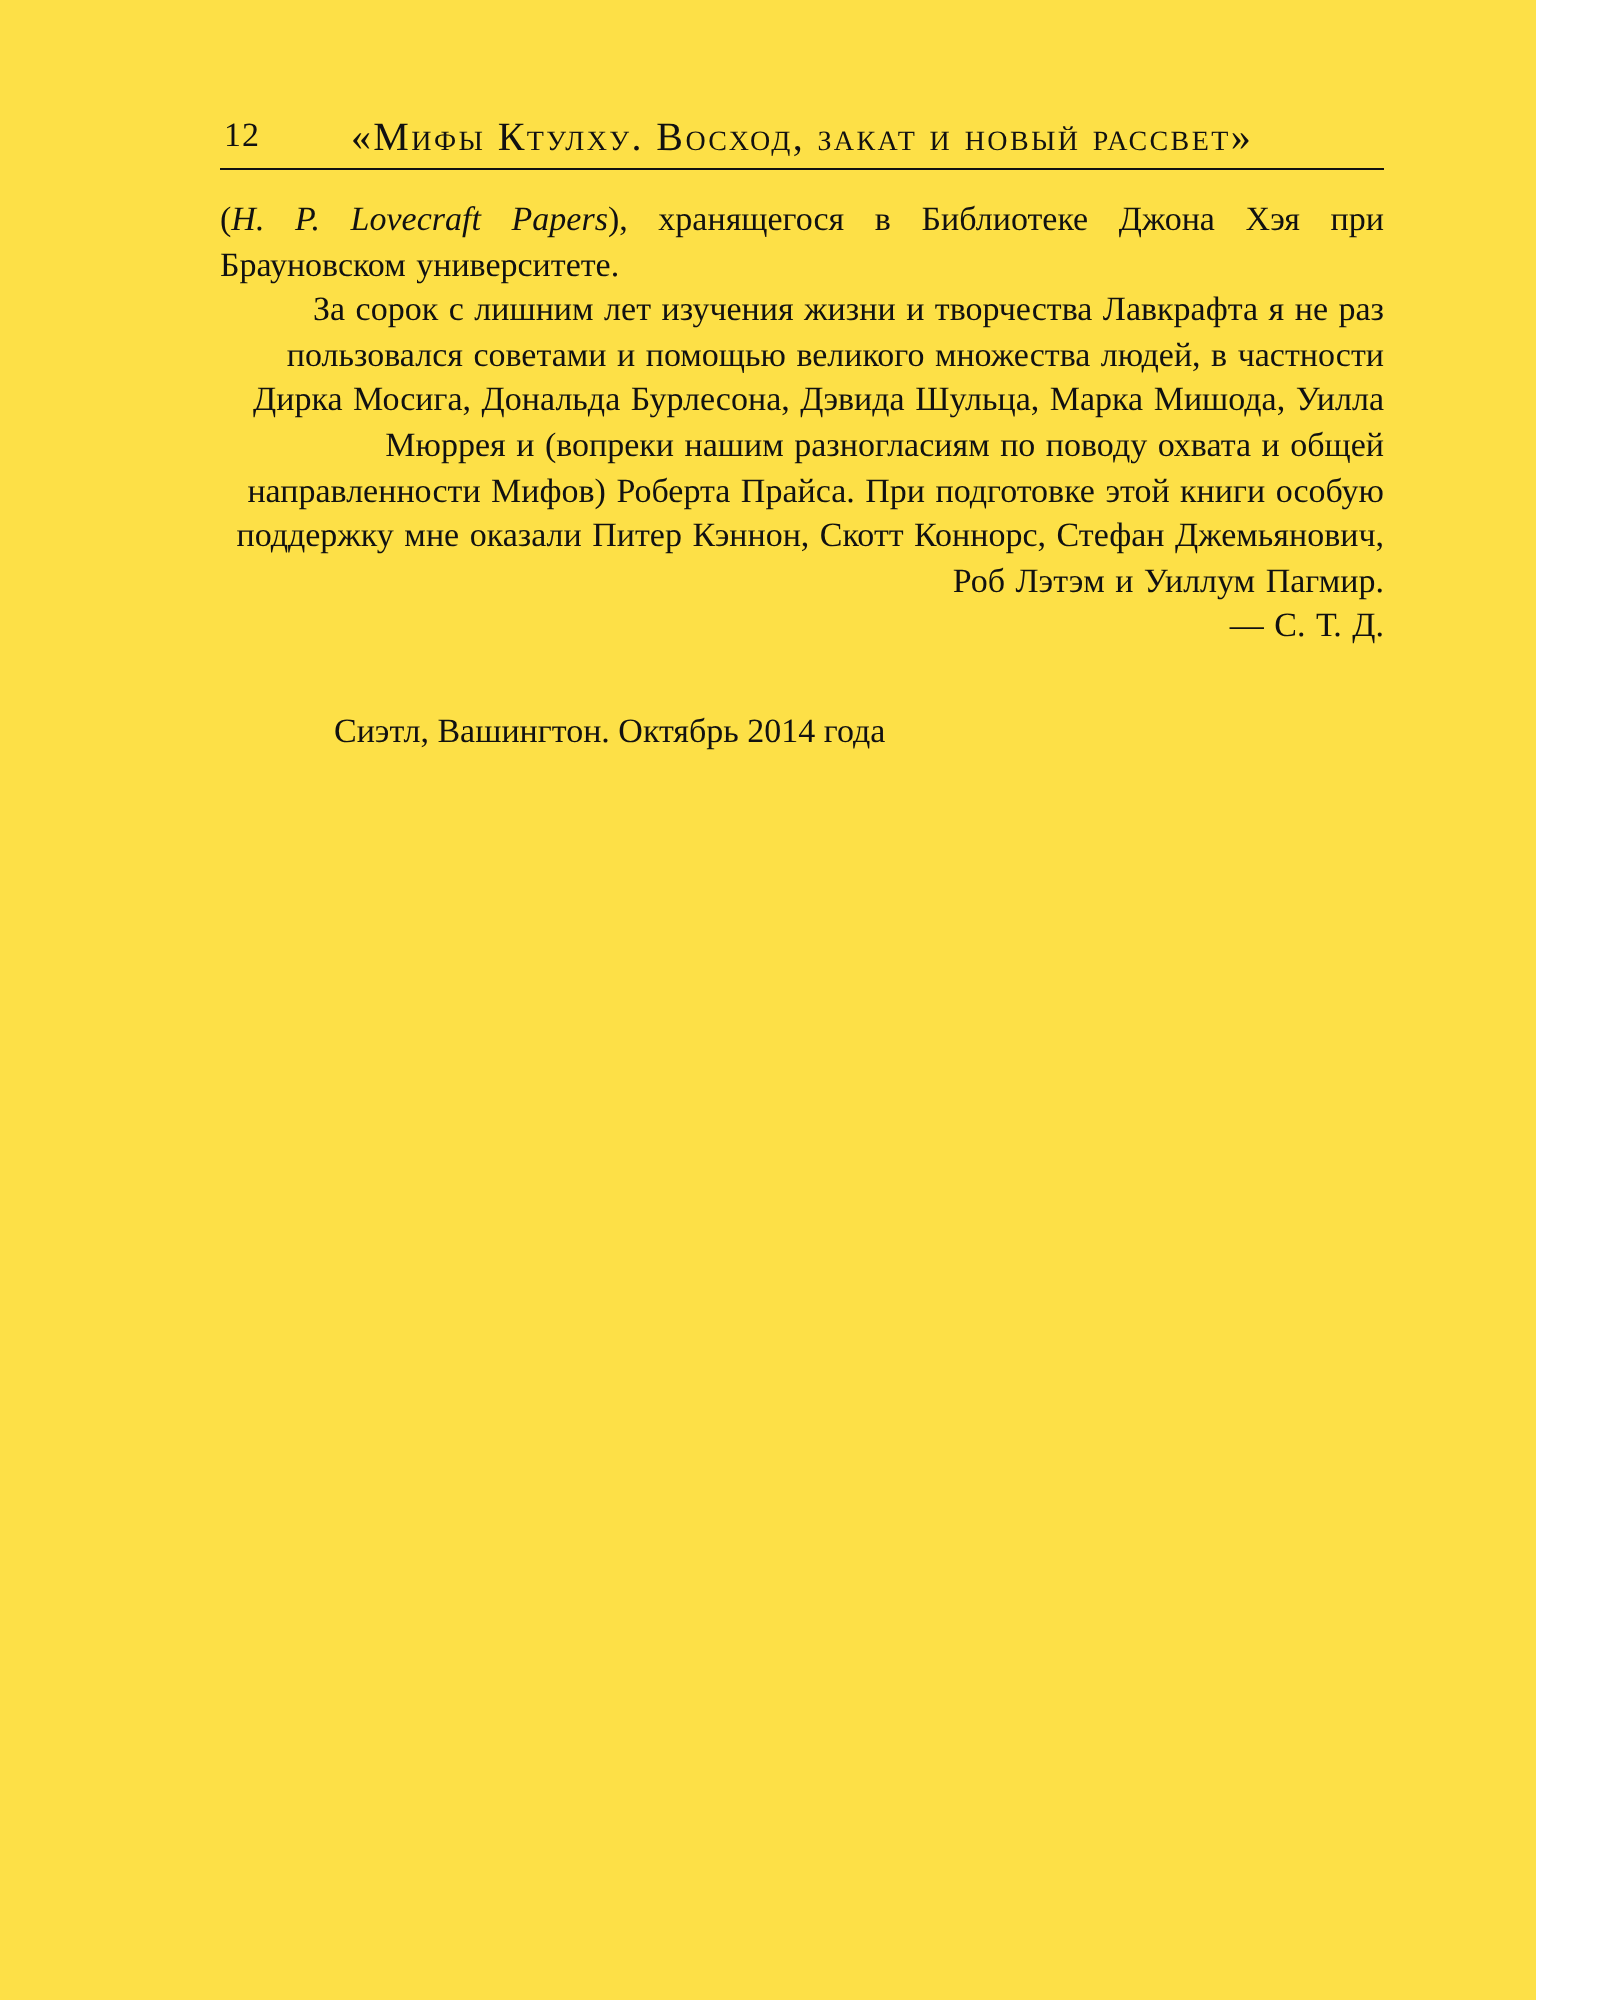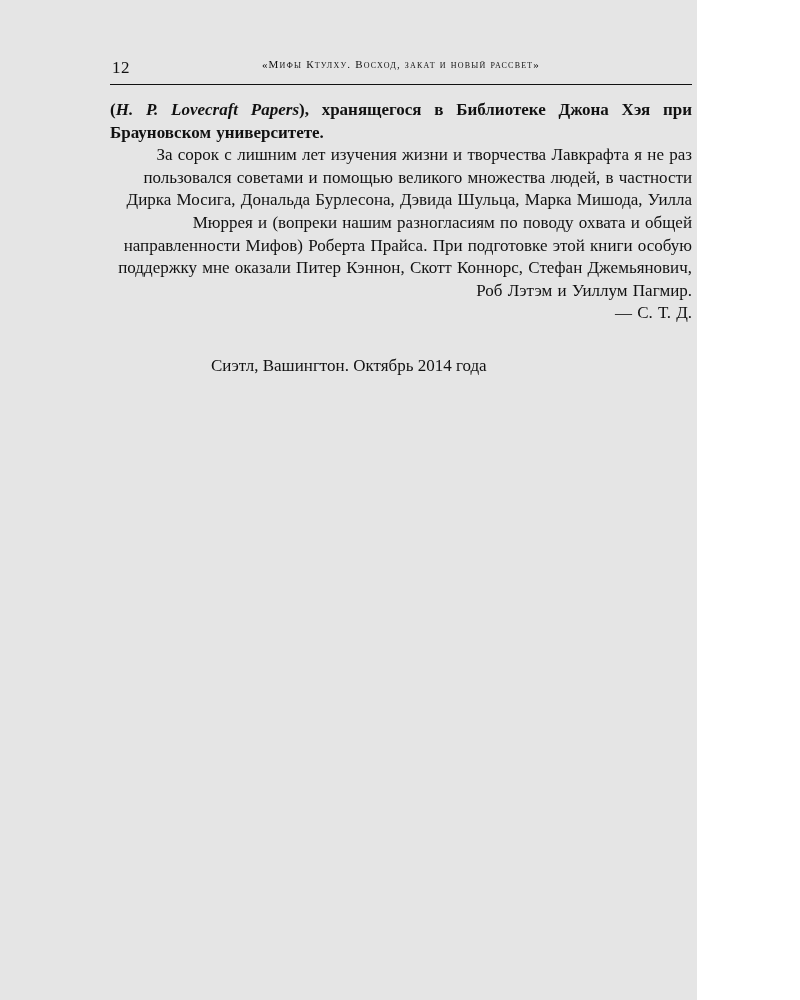--- a/index.html
+++ b/index.html
@@ -12,23 +12,23 @@
     height: 1000px;
     font-family: "Liberation Serif", "DejaVu Serif", serif;
     color: #111111;
     position: relative;
     overflow: hidden;
   }
   .page {
     position: absolute;
     top: 0;
     left: 0;
-    width: 697px;
+    width: 768px;
     height: 1000px;
-    background: #e5e5e5;
+    background: #fde047;
   }
   .content-block {
     position: absolute;
     left: 110px;
     top: 58px;
     width: 582px;
   }
   .page-header {
     position: relative;
     height: 24px;
@@ -37,21 +37,21 @@
   .page-number {
     position: absolute;
     left: 2px;
     top: 0;
     font-size: 17px;
     letter-spacing: 0.5px;
   }
   .running-title {
     display: block;
     text-align: center;
-    font-size: 11px;
+    font-size: 20px;
     font-variant: small-caps;
     letter-spacing: 1.2px;
     white-space: nowrap;
     font-family: Liberation Serif, serif;
   }
   .header-rule {
     border: none;
     border-top: 1.6px solid #111111;
     margin: 0 0 14px 0;
     width: 100%;
@@ -60,35 +60,34 @@
     font-size: 17px;
     line-height: 1.33;
     text-align: justify;
   }
   .para {
     margin: 0;
     word-spacing: 1px;
   }
   .para.no-indent {
     text-indent: 0;
-    font-weight: bold;
   }
   .para.indent {
     text-indent: 26px;
     text-align: right;
   }
   .para em {
     font-style: italic;
   }
   .signature {
     text-align: left;
     margin-top: 0;
   }
   .dateline {
-    margin: 30px 0 0 101px;
+    margin: 30px 0 0 57px;
     font-size: 17px;
     text-align: left;
   }
 </style>
 </head>
 <body>
 
 <div class="page">
   <div class="content-block">
 

